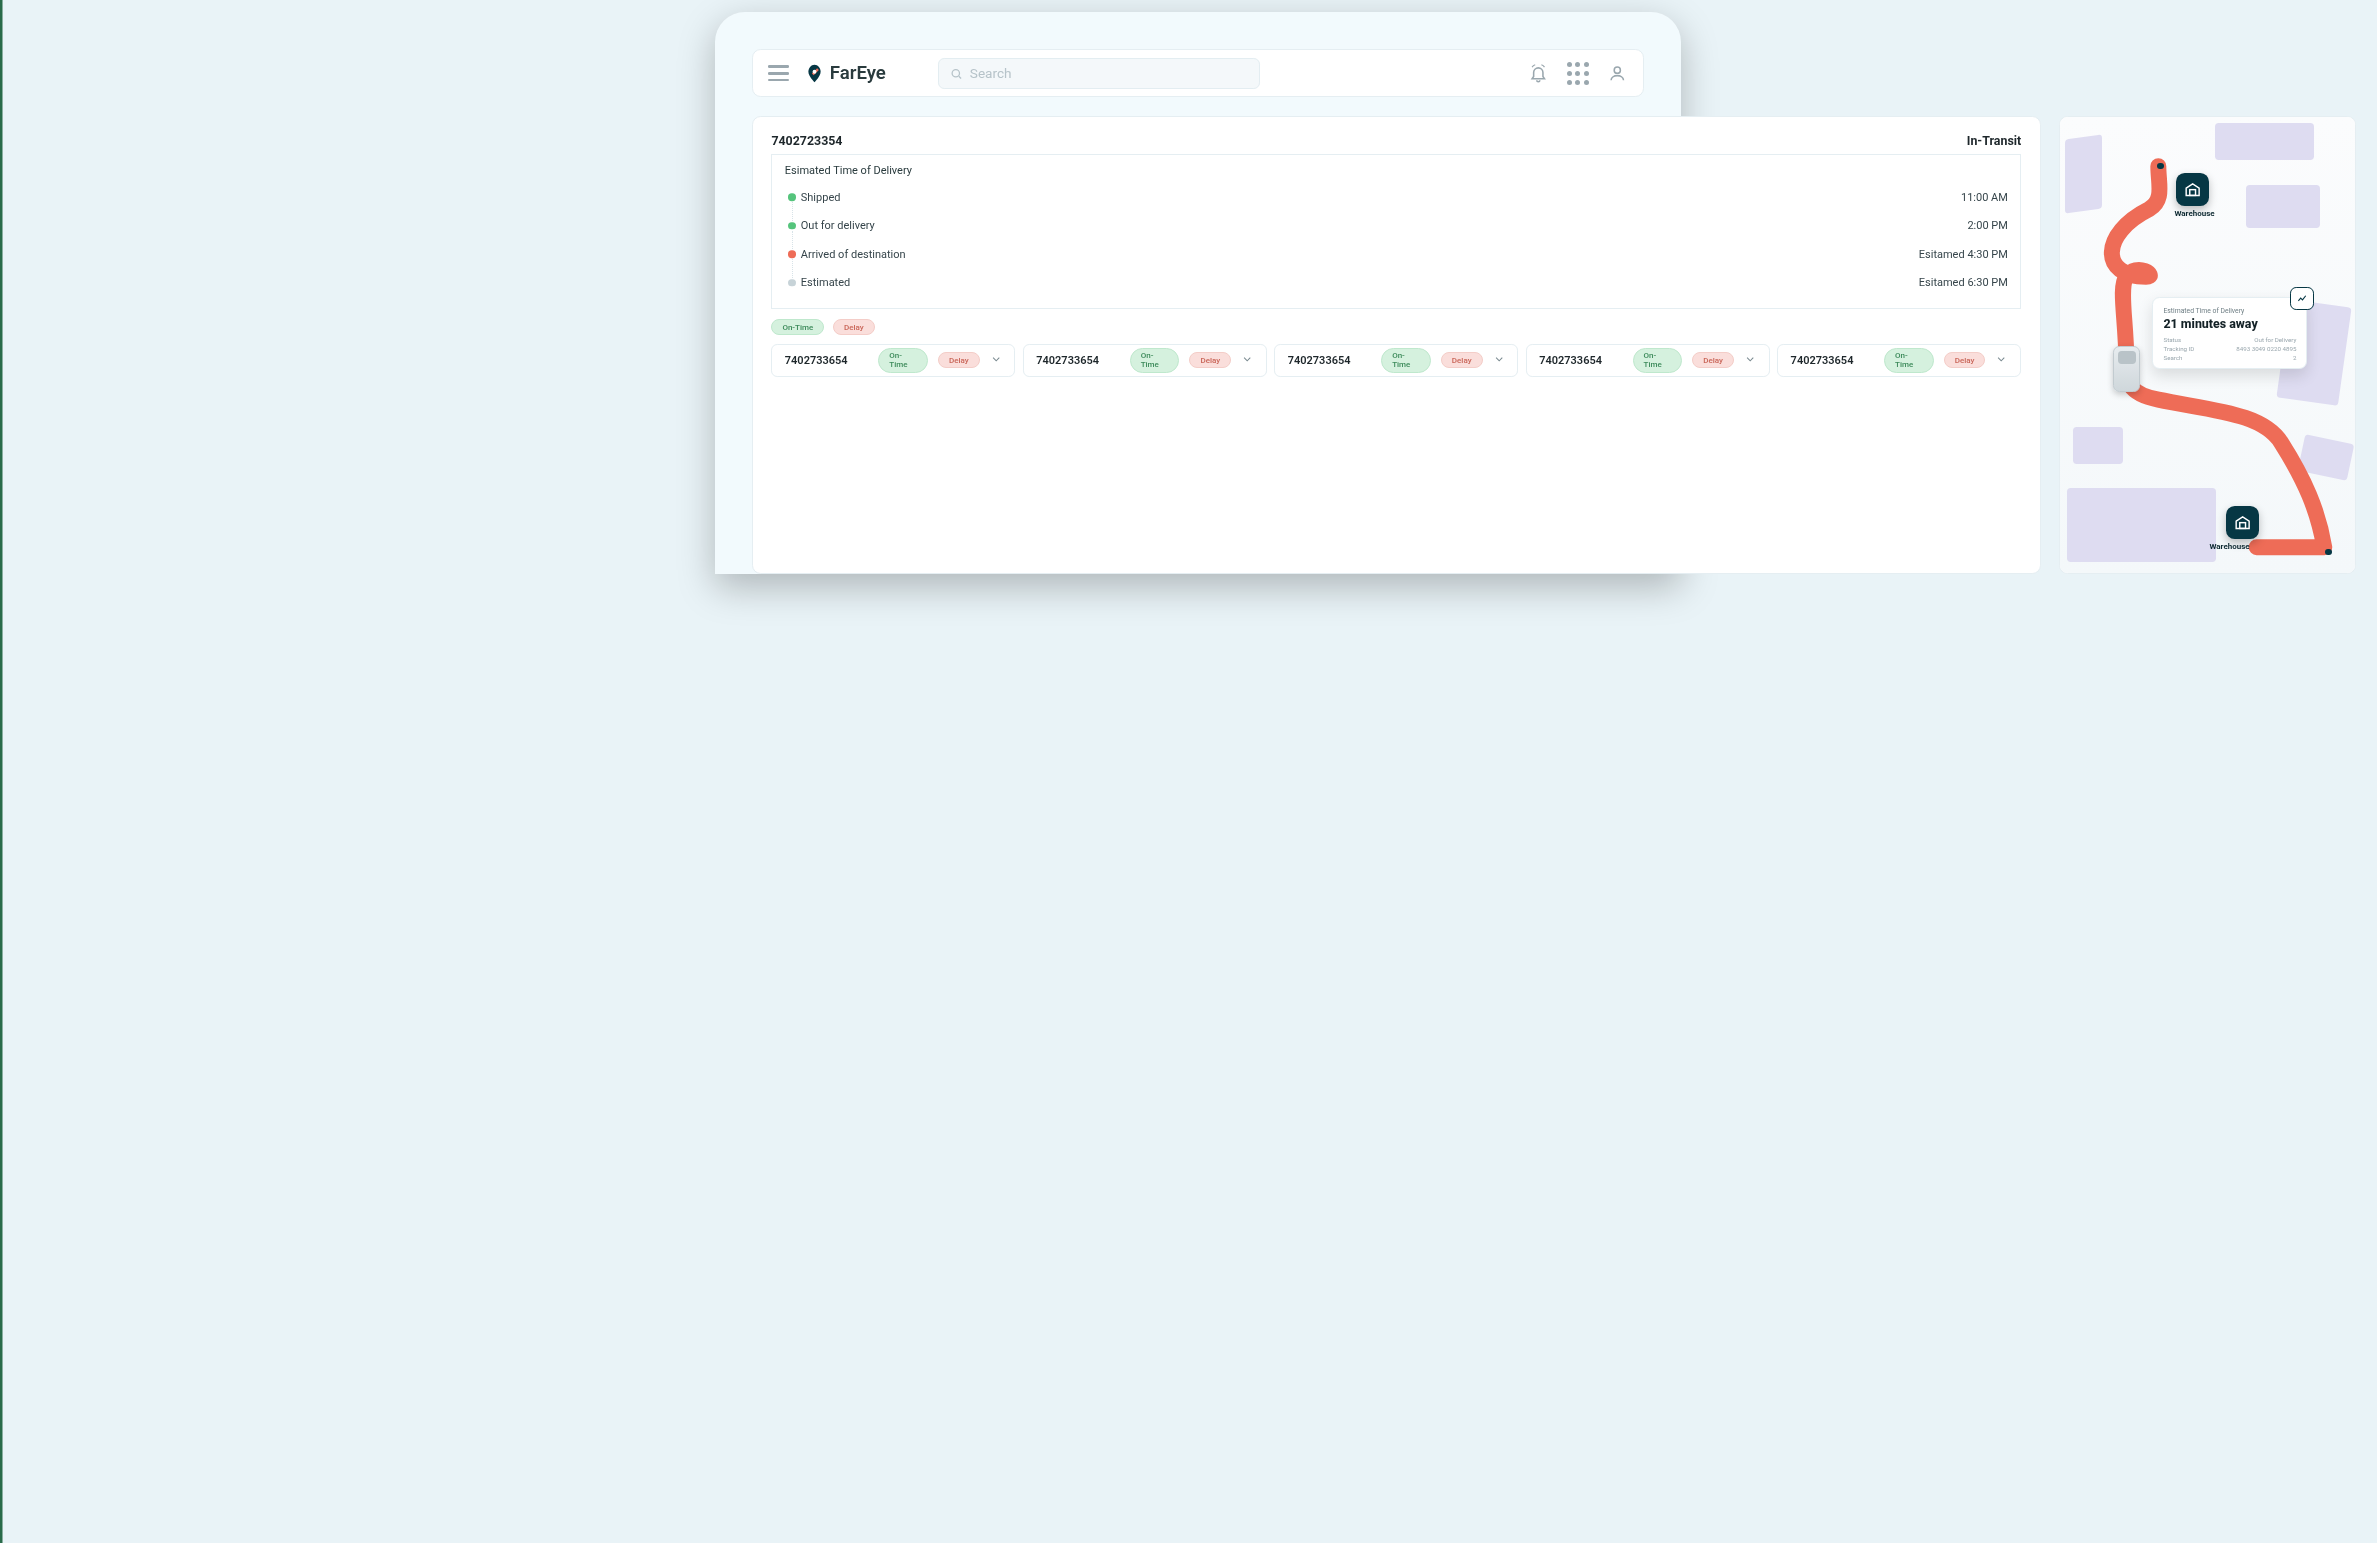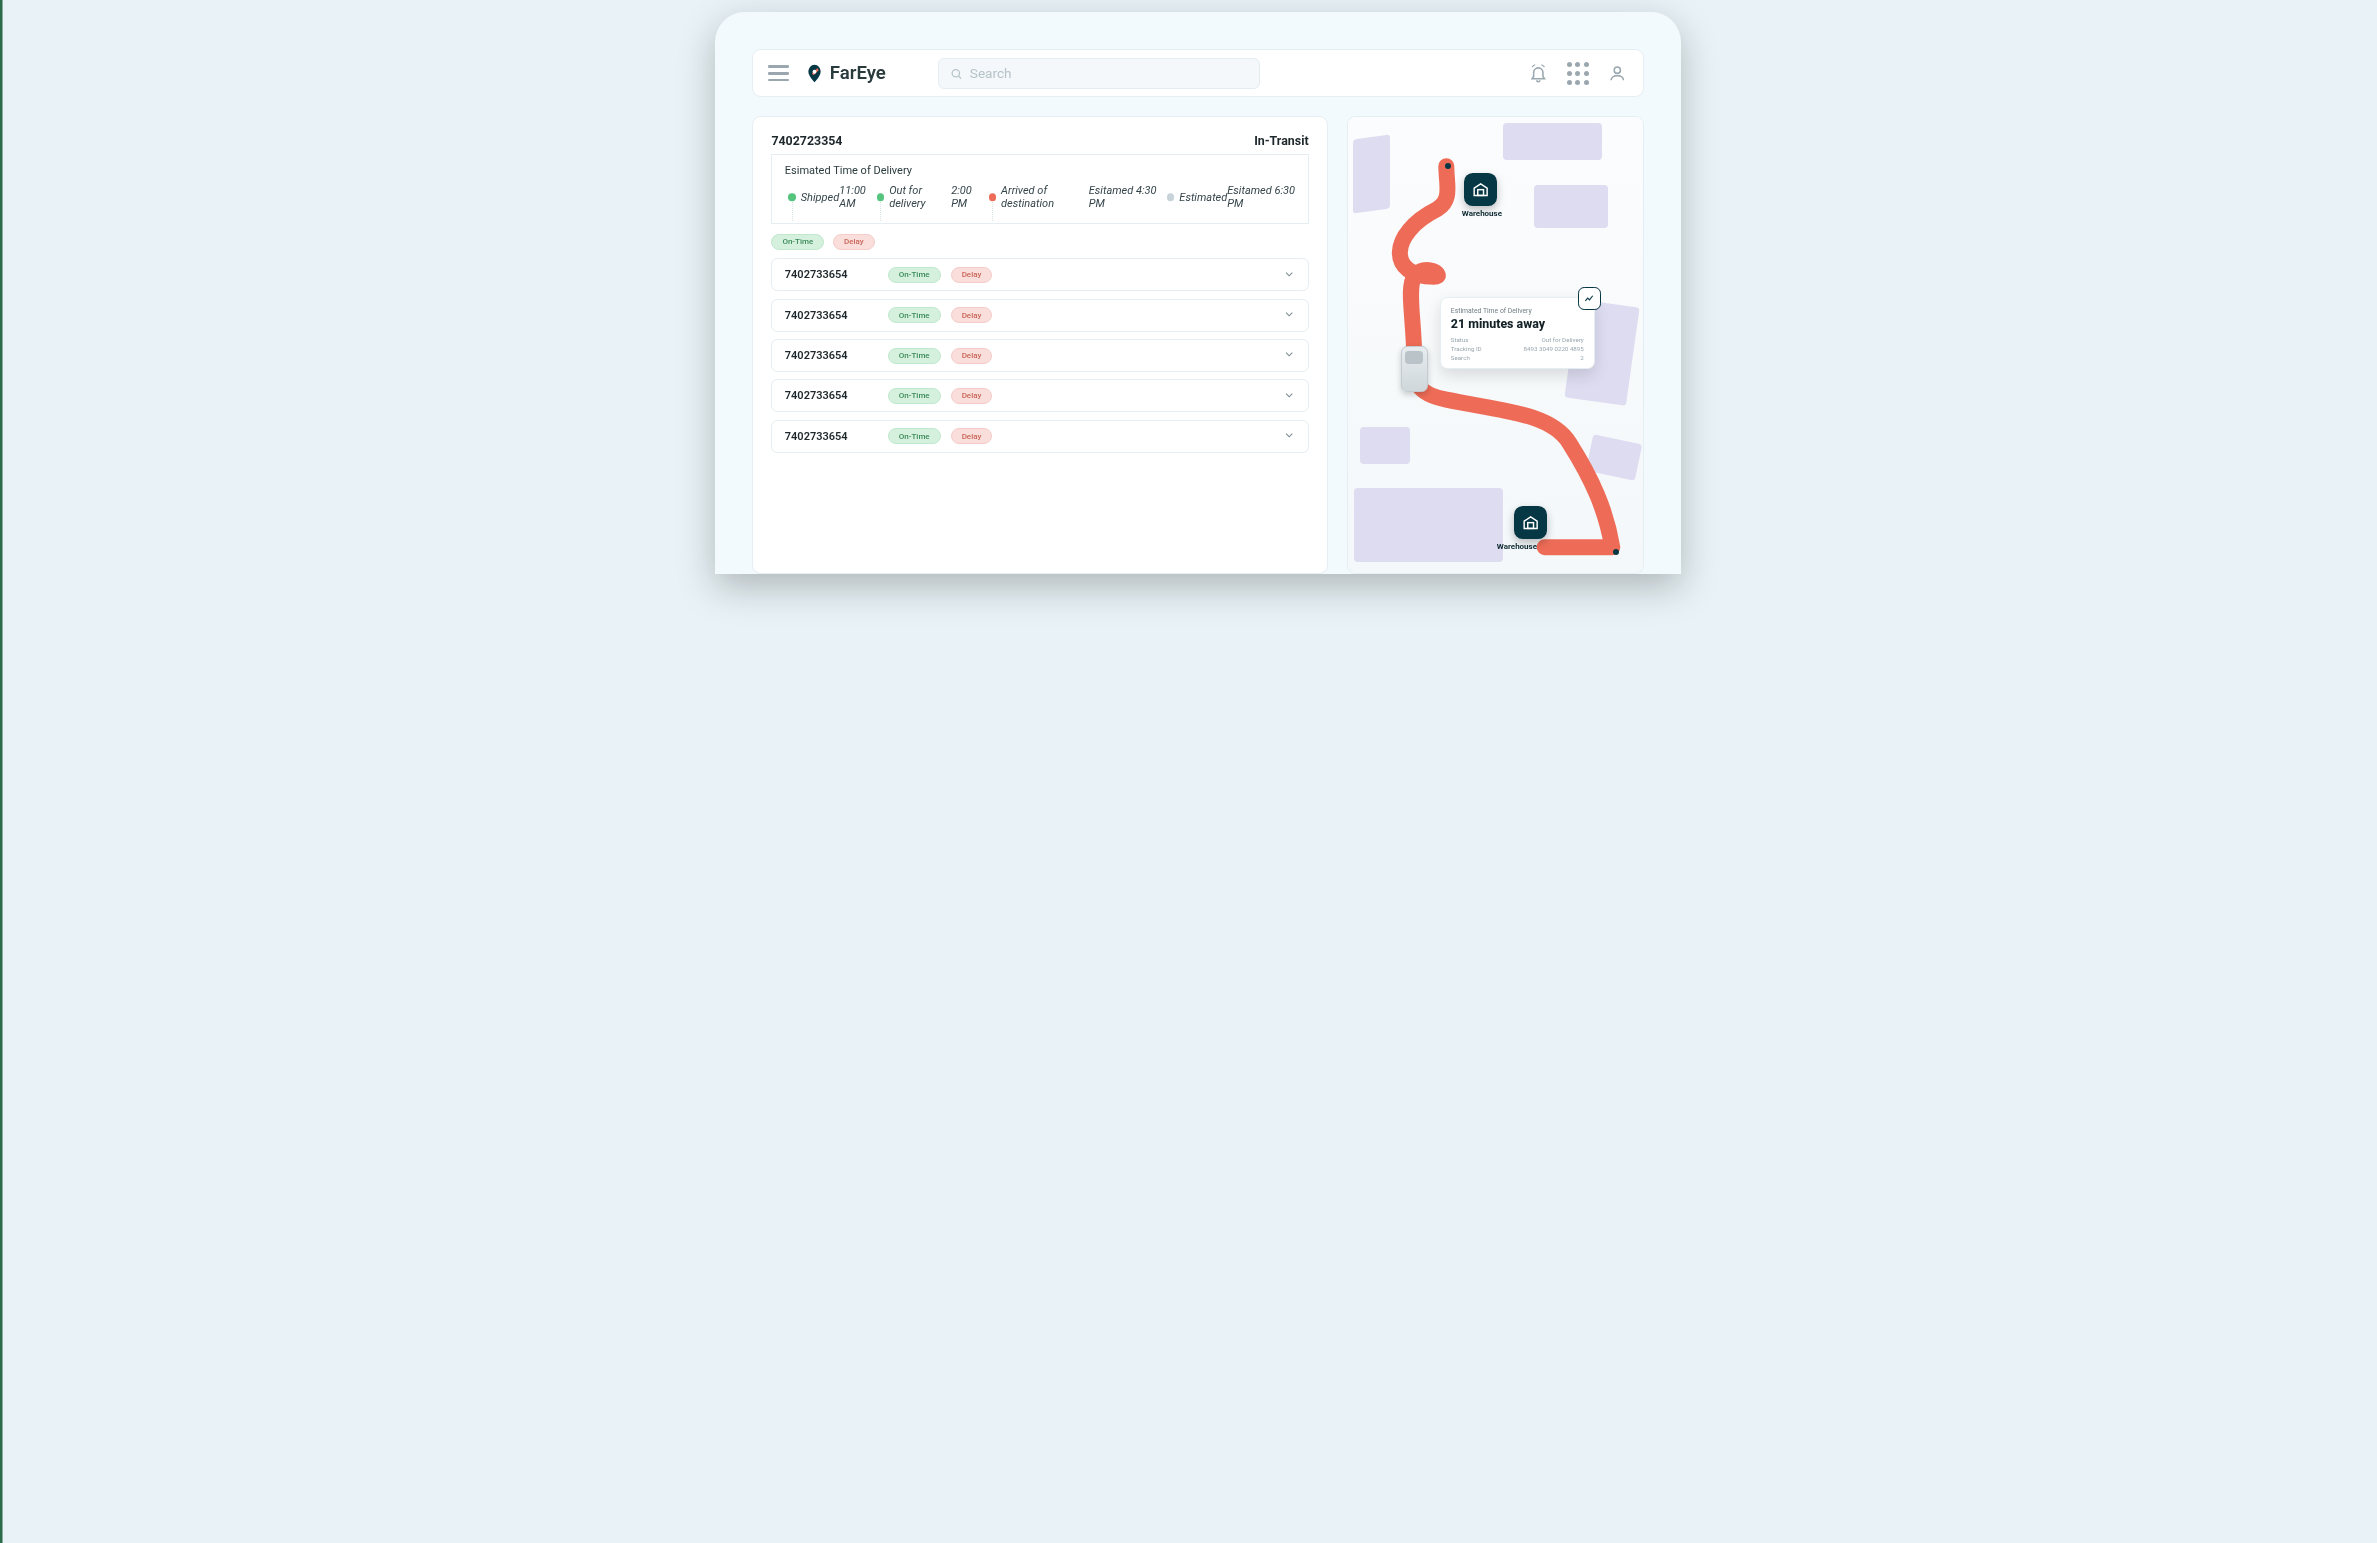--- a/index.html
+++ b/index.html
@@ -72,21 +72,21 @@
   h1.title{
     font-size:27px;font-weight:800;color:#ee6c57;letter-spacing:0.3px;
     margin-bottom:8.7px;
   }
   .ship-head{display:flex;justify-content:space-between;font-weight:700;font-size:12.4px;color:#1e272b;margin-bottom:6.2px;gap:36px;}
 
   .eta-card{
     border:0.6px solid #e5eef2;border-radius:0;padding:8.7px 12.4px 11px;
   }
   .eta-card .label{font-size:11px;color:#2a3b3e;margin-bottom:6.2px;}
-  .tl{display:flex;gap:0;font-style:italic;}
+  .tl{display:flex;flex-direction:column;gap:0;}
   .tl-row{display:flex;align-items:center;justify-content:space-between;height:28.5px;position:relative;padding-left:16px;}
   .tl-row .name{font-size:11px;color:#36454b;}
   .tl-row .time{font-size:11px;color:#36454b;}
   .tl-row::before{
     content:"";position:absolute;left:3.7px;top:50%;transform:translateY(-50%);
     width:7.4px;height:7.4px;border-radius:50%;
   }
   .tl-row:not(:last-child)::after{
     content:"";position:absolute;left:6.8px;top:calc(50% + 5px);width:1.2px;height:18.6px;border-left:1.2px dotted #d8e3e8;
   }
@@ -94,21 +94,21 @@
   .dot-orange::before{background:#ee6c57;}
   .dot-grey::before{background:#c7d3d8;}
 
   .filters{display:flex;gap:8.7px;margin:10px 0 8.7px;}
   .pill{
     border-radius:619px;padding:2.5px 10px;font-size:8px;font-weight:500;
   }
   .pill.green{background:#d5f1de;color:#3c8a5a;border:0.6px solid #bfe8cd;}
   .pill.peach{background:#fadedb;color:#c96558;border:0.6px solid #f4cdc8;}
 
-  .ship-list{display:flex;flex-direction:column;gap:7.4px;}
+  .ship-list{display:flex;flex-direction:row;gap:7.4px;}
   .ship-item{
     border:0.6px solid #e5eef2;border-radius:6.2px;height:33px;
     display:flex;align-items:center;padding:0 12.4px;gap:10px;cursor:pointer;
   }
   .ship-item .num{font-size:11px;font-weight:600;color:#1e272b;width:93px;}
   .ship-item .chev{margin-left:auto;color:#7a8a90;}
 
   
   .map{position:absolute;inset:0;background:linear-gradient(#fbfcfd,#f4f8fa);}
   .block{position:absolute;background:#dedcf1;border-radius:3.7px;}

